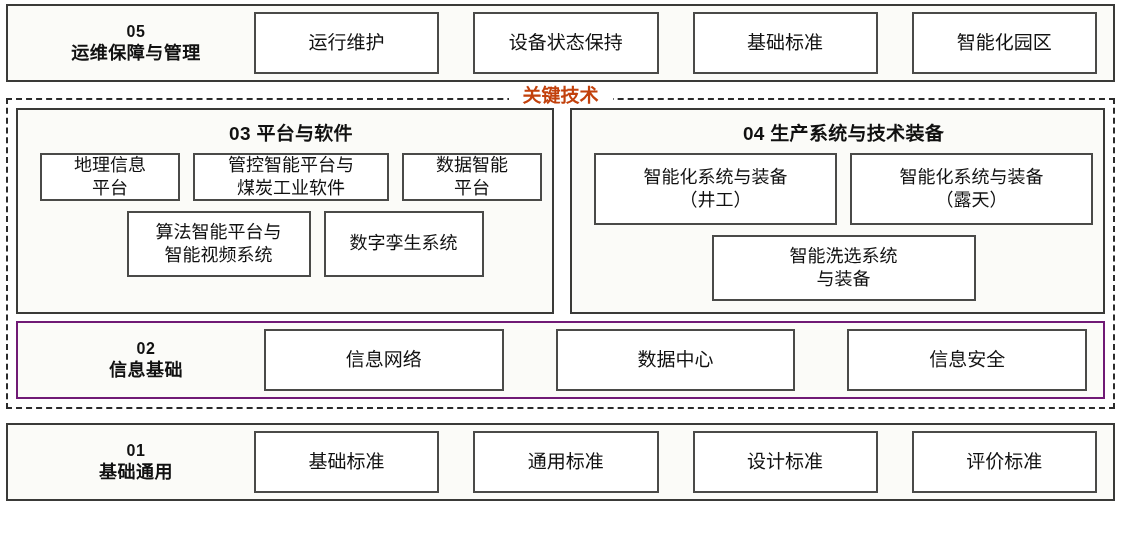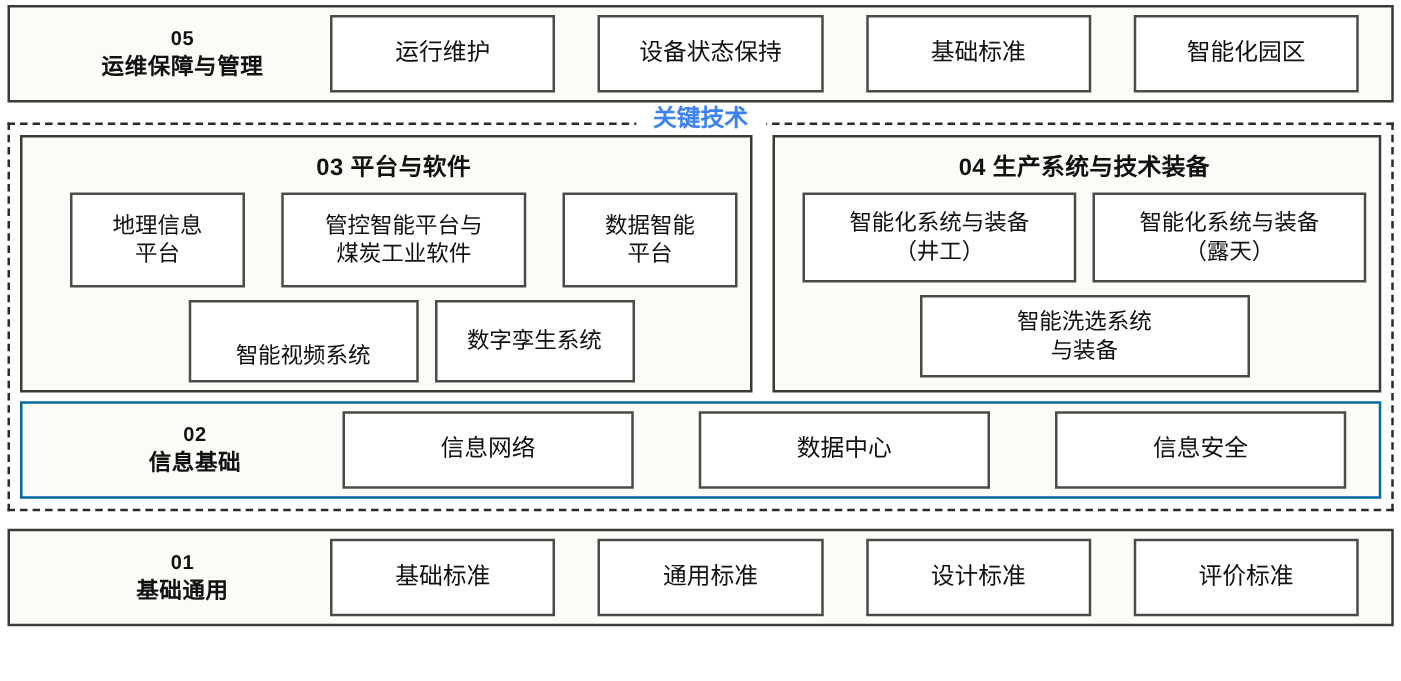--- a/index.html
+++ b/index.html
@@ -28,21 +28,21 @@
     background: #ffffff;
   }
 
   
   .band {
     box-sizing: border-box;
     border: 2px solid #3a3a38;
     background: #fbfbf8;
     display: flex;
     align-items: center;
-    padding: 6px 20px;
+    padding: 6px 10px;
   }
 
   .band-label {
     flex: 0 0 236px;
     text-align: center;
     font-weight: bold;
     line-height: 1.32;
     font-size: 17px;
     color: #111111;
     letter-spacing: 0.5px;
@@ -94,21 +94,21 @@
   }
   .keytech-title {
     position: absolute;
     top: -14px;
     left: 50%;
     transform: translateX(-50%);
     background: #ffffff;
     padding: 0 14px;
     font-size: 19px;
     font-weight: bold;
-    color: #3b82f6;
+    color: #c2410c;
     white-space: nowrap;
     line-height: 1;
   }
 
   
   .mid-row {
     display: flex;
     gap: 16px;
     height: 206px;
   }
@@ -150,36 +150,36 @@
     align-items: center;
     justify-content: center;
     text-align: center;
     font-size: 18px;
     line-height: 1.3;
     color: #111111;
     padding: 4px 8px;
   }
 
   
-  .g03 .sub-r1 .sub { height: 76px; margin-left: 16px; }
+  .g03 .sub-r1 .sub { height: 48px; }
   .g03 .sub-w1 { flex: 0 0 140px; }
   .g03 .sub-w2 { flex: 0 0 196px; }
   .g03 .sub-w3 { flex: 0 0 140px; }
   .g03 .sub-r2 { margin-left: 28px; }
   .g03 .sub-r2 .sub { height: 66px; }
   .g03 .sub-w4 { flex: 0 0 184px; }
   .g03 .sub-w5 { flex: 0 0 160px; }
 
   
   .g04 .sub-r1 .sub { height: 72px; flex: 1 1 0; }
   .g04 .sub-r2 .sub { height: 66px; flex: 0 0 264px; }
 
   
   .band-inner {
-    border: 2px solid #0369a1;
+    border: 2px solid #701a75;
   }
   .band-inner .band-cells { gap: 52px; }
 
   
   .band-bottom { margin-top: 8px; }
 </style>
 </head>
 <body>
 
 <div id="diagram">
@@ -221,21 +221,21 @@
             <div class="sub sub-w3">
               <span>
                 <span>数据智能</span><br>
                 <span>平台</span>
               </span>
             </div>
           </div>
           <div class="sub-row sub-r2">
             <div class="sub sub-w4">
               <span>
-                <br>
+                <span>算法智能平台与</span><br>
                 <span>智能视频系统</span>
               </span>
             </div>
             <div class="sub sub-w5">
               <span>数字孪生系统</span>
             </div>
           </div>
         </div>
       </div>
 

